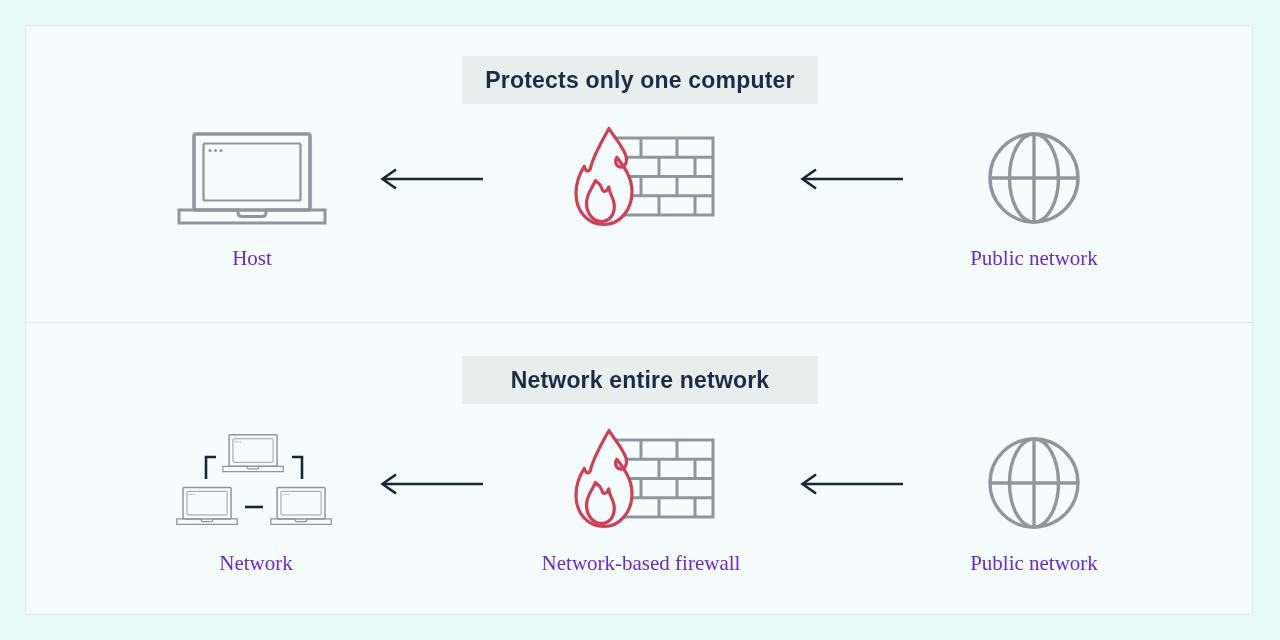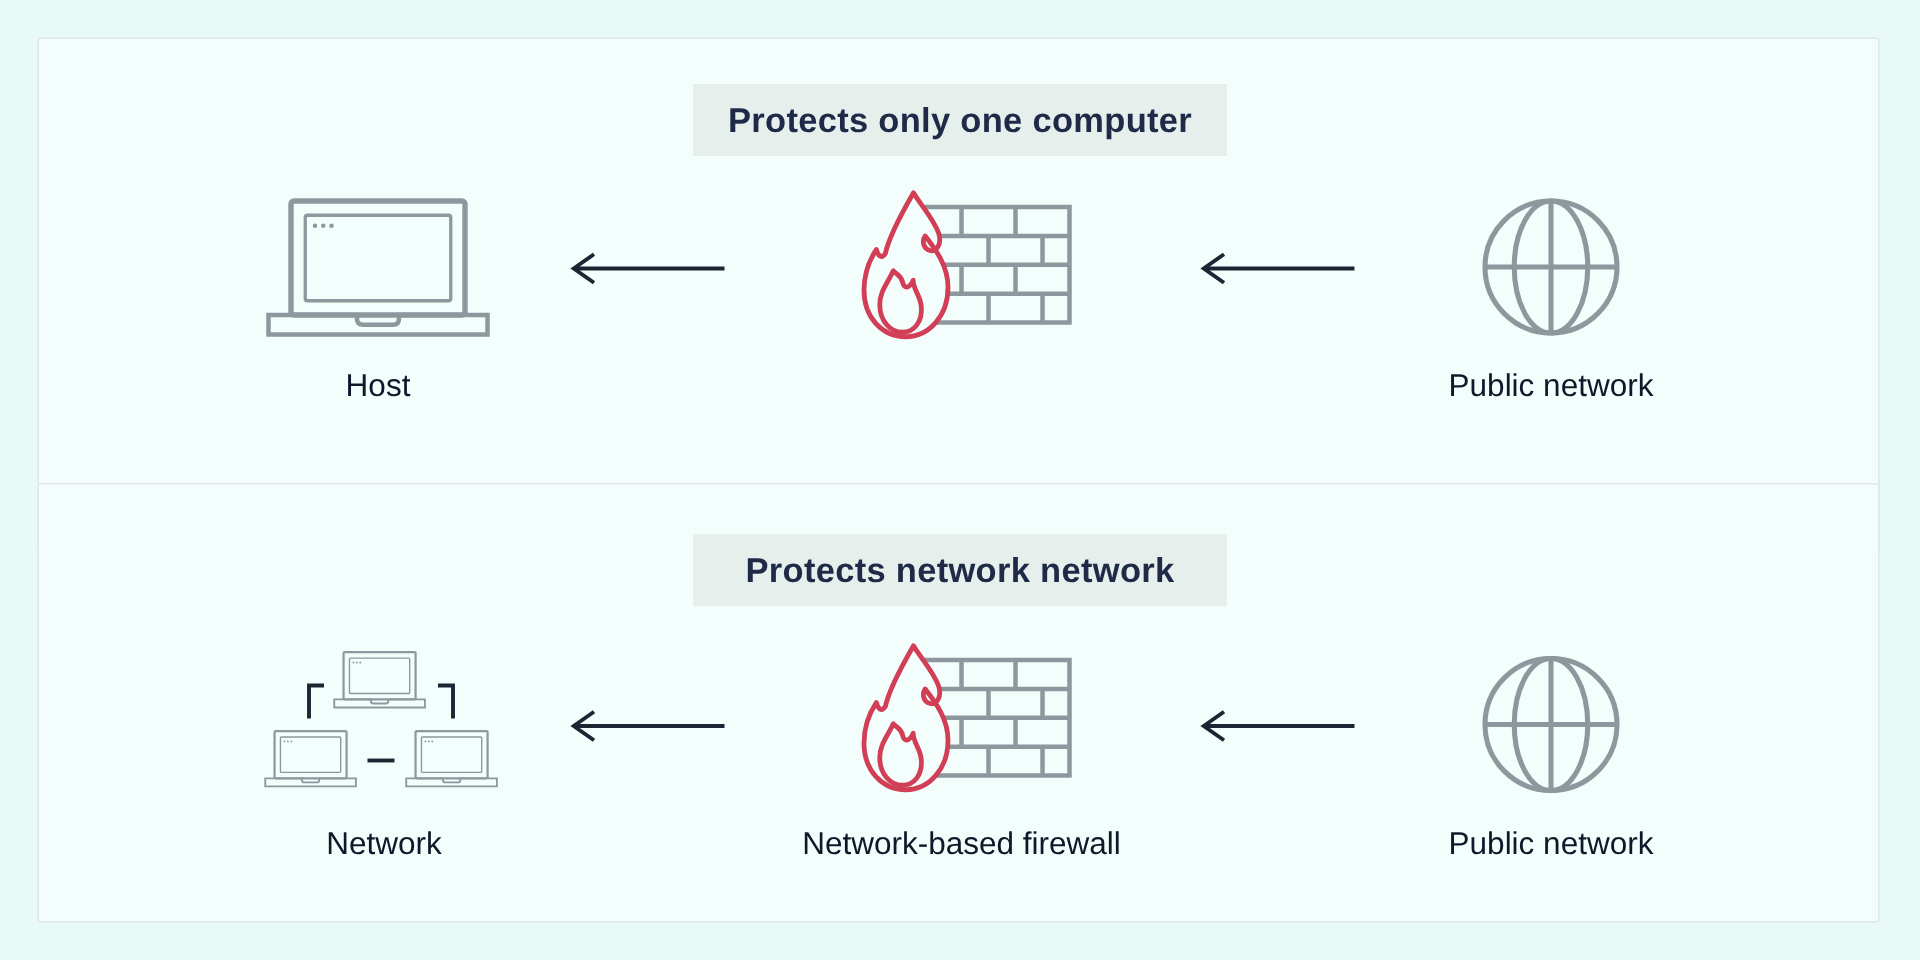--- a/index.html
+++ b/index.html
@@ -41,21 +41,22 @@
   .panel.bottom .badge { top: 33px; }
 
   .icon { position: absolute; display: block; }
   .arrow { position: absolute; display: block; }
 
   .item-label {
     position: absolute;
     width: 320px;
     text-align: center;
     font-size: 21px;
-    color: #0f172a;
+    color: #6d28d9;
+    font-family: Liberation Serif, serif;
   }
   .panel.top    .item-label { top: 220px; }
   .panel.bottom .item-label { top: 228px; }
 
   
   .panel.top .lbl-1    { left: 66px;  }
   .panel.top .lbl-2    { left: 455px; }
   .panel.top .lbl-3    { left: 848px; }
   .panel.bottom .lbl-1 { left: 70px;  }
   .panel.bottom .lbl-2 { left: 455px; }
@@ -167,21 +168,21 @@
     <svg class="icon ic-globe" viewBox="0 0 96 96">
         <use href="#sym-globe"></use>
       </svg>
 
     <div class="item-label lbl-1">Host</div>
     <div class="item-label lbl-3">Public network</div>
   </section>
 
   <section class="panel bottom">
     <div class="badge">
-      <span>Protects network network</span>
+      <span>Network entire network</span>
     </div>
 
     <svg class="icon ic-network" viewBox="0 0 160 100">
         <use href="#sym-network"></use>
       </svg>
 
     <svg class="arrow ar-1" viewBox="0 0 110 26">
         <use href="#sym-arrow"></use>
       </svg>
 

